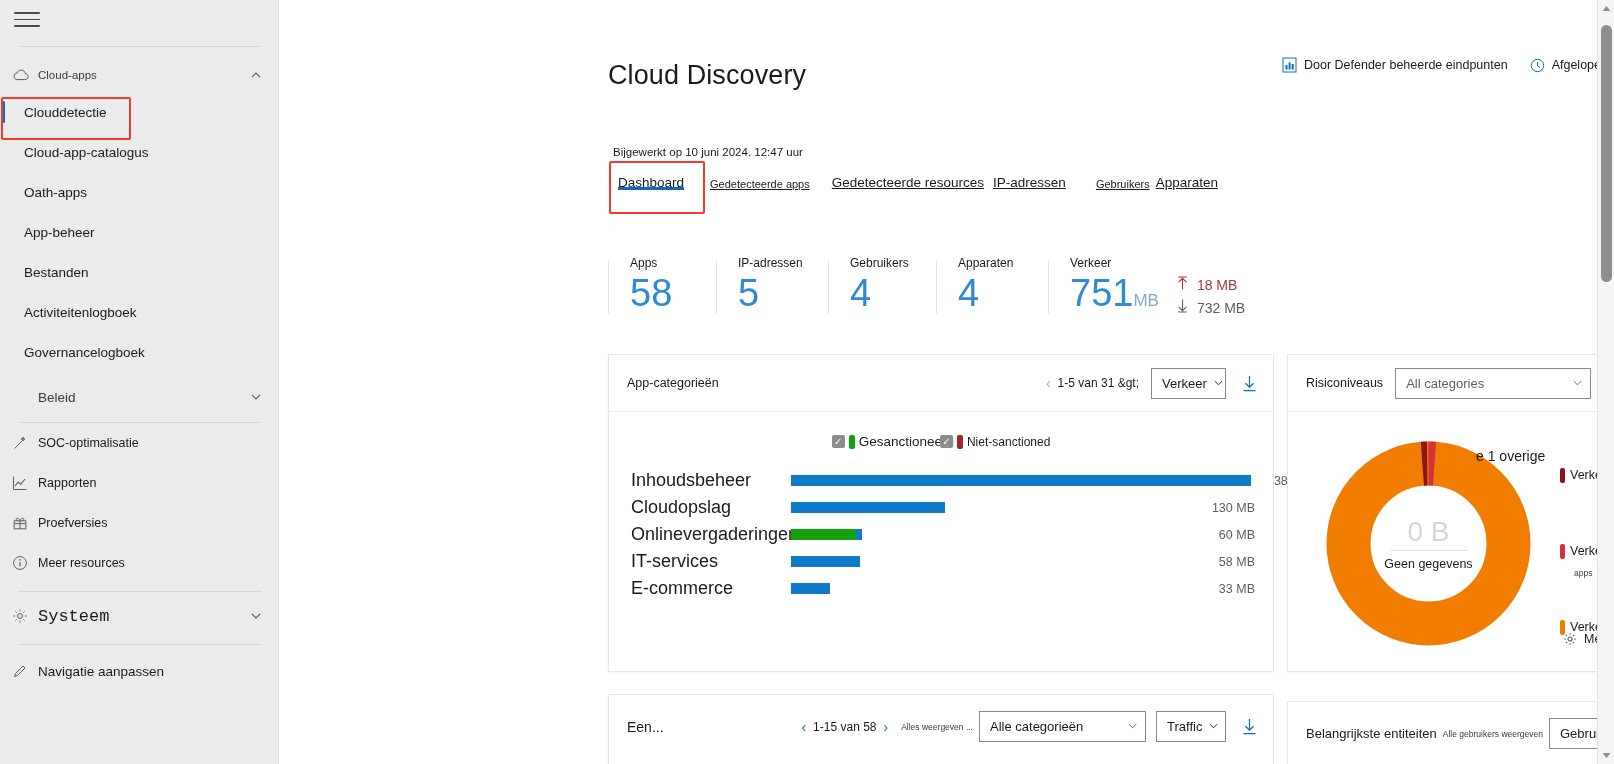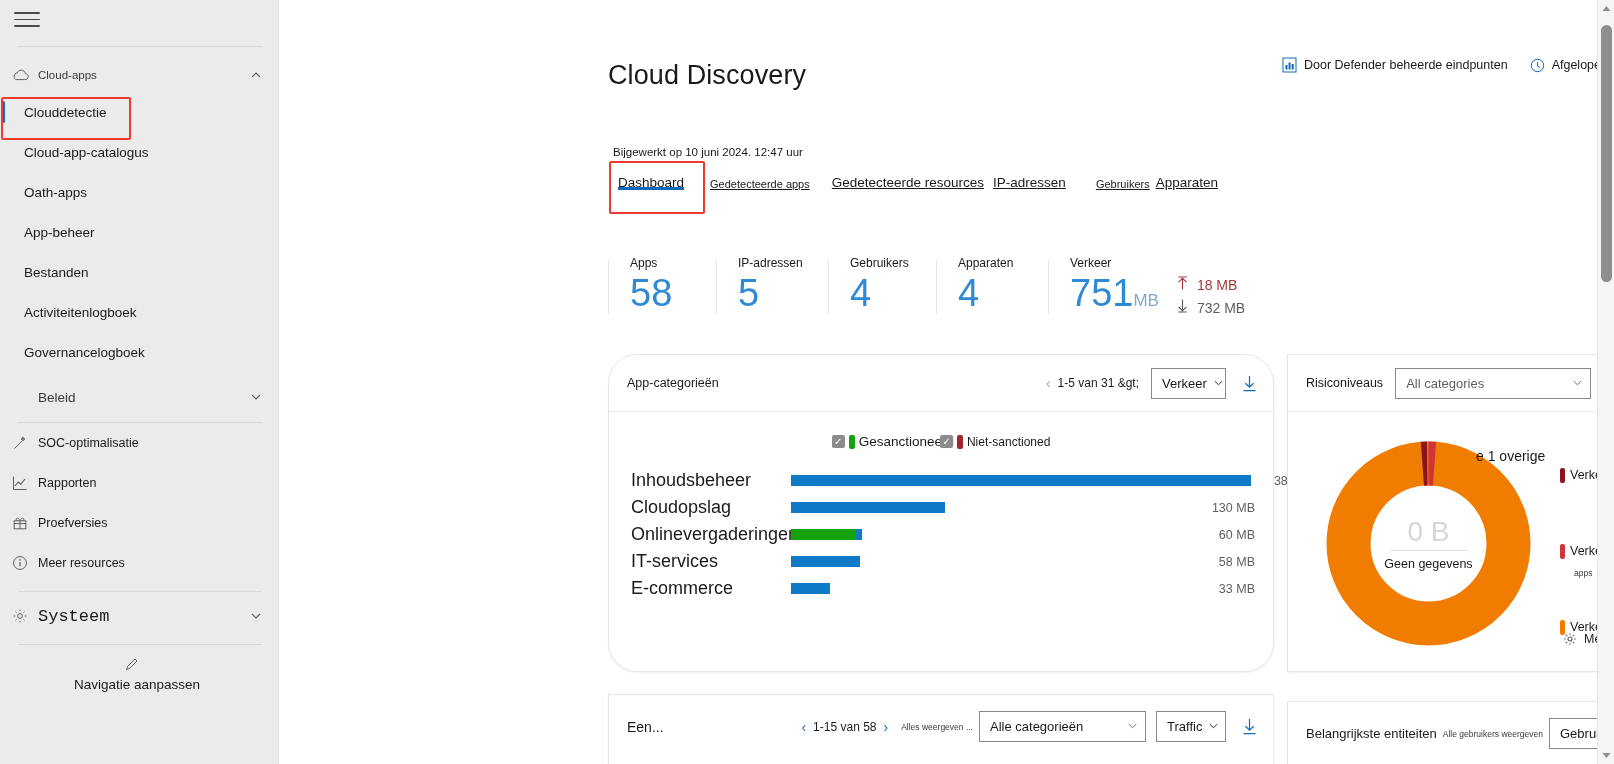--- a/index.html
+++ b/index.html
@@ -311,21 +311,21 @@
       <span style="flex:1 1 auto;font-size:17px;font-family:Liberation Mono, monospace;">Systeem</span>
       <span class="chev">
         <svg width="12" height="12" viewBox="0 0 12 12">
             <path d="M2 4l4 4 4-4" fill="none" stroke="#605e5c" stroke-width="1.1"></path>
           </svg>
       </span>
     </div>
 
     <div class="side-rule" style="margin-top:8px;"></div>
 
-    <div class="nav-item" style="margin-top:6px;flex-direction:column;">
+    <div class="nav-item" style="margin-top:6px;">
       <span class="nicon">
         <svg width="16" height="16" viewBox="0 0 16 16">
             <path d="M2.5 13.5l1-3L11 3l2 2-7.5 7.5z" fill="none" stroke="#605e5c" stroke-width="1"></path>
           </svg>
       </span>
       <span>Navigatie aanpassen</span>
     </div>
 
     <div class="sel-box"></div>
   </nav>
@@ -412,21 +412,21 @@
             <div class="traffic-dn">
               <span class="ar"><svg width="11" height="14" viewBox="0 0 11 14">
                   <path d="M5.5 0.5v10.9M1.6 7.8l3.9 3.9 3.9-3.9M1.2 13h8.6" fill="none" stroke="#605e5c" stroke-width="1.1"></path>
                 </svg></span>
               <span>732 MB</span>
             </div>
           </div>
         </div>
       </div>
 
-    <section class="card" style="left:329px; top:354px; width:666px; height:318px;border-radius:29px;">
+    <section class="card" style="left:329px; top:354px; width:666px; height:318px;">
       <div class="card-head">
         <span class="card-title">App-categorieën</span>
         <span class="spacer"></span>
         <span class="pager">
           <span class="pg-arrow disabled">‹</span>
           <span>1-5 van 31 &amp;gt;</span>
         </span>
         <span class="dd" style="width:75px; margin-left:12px;">
           <span>Verkeer</span>
           <span class="dd-chev">

